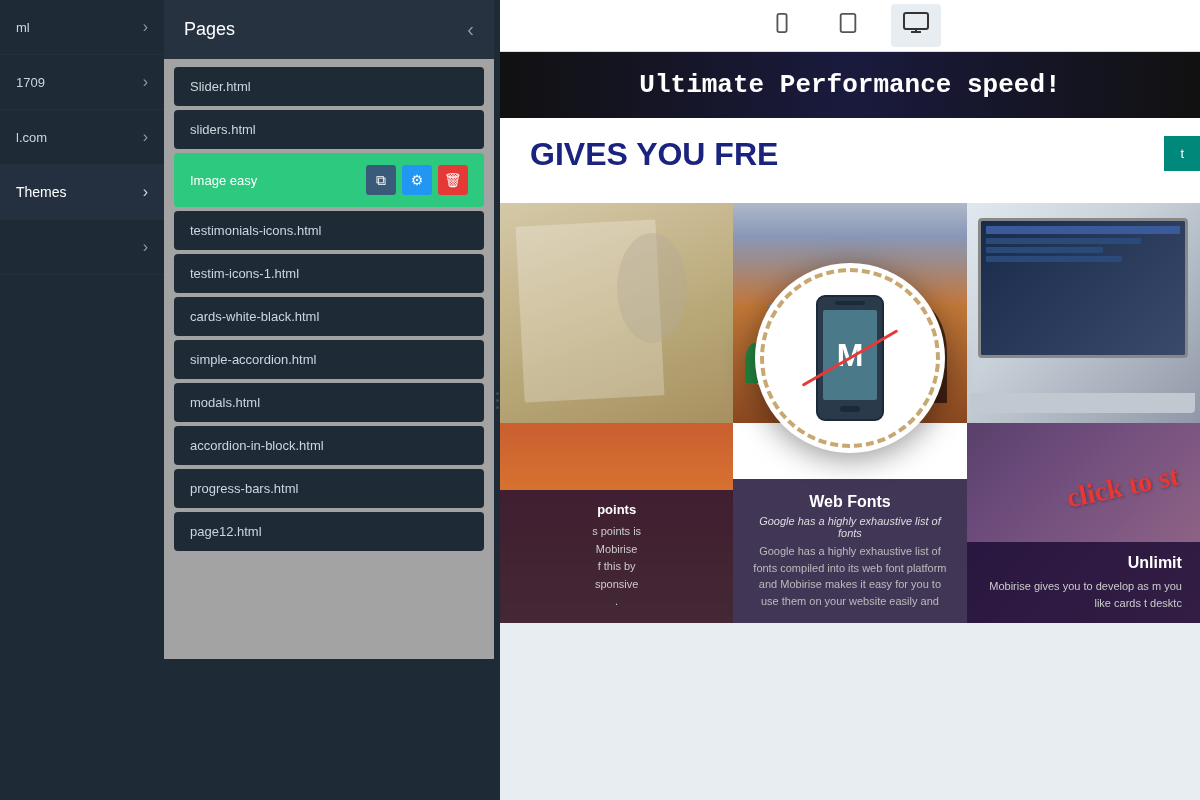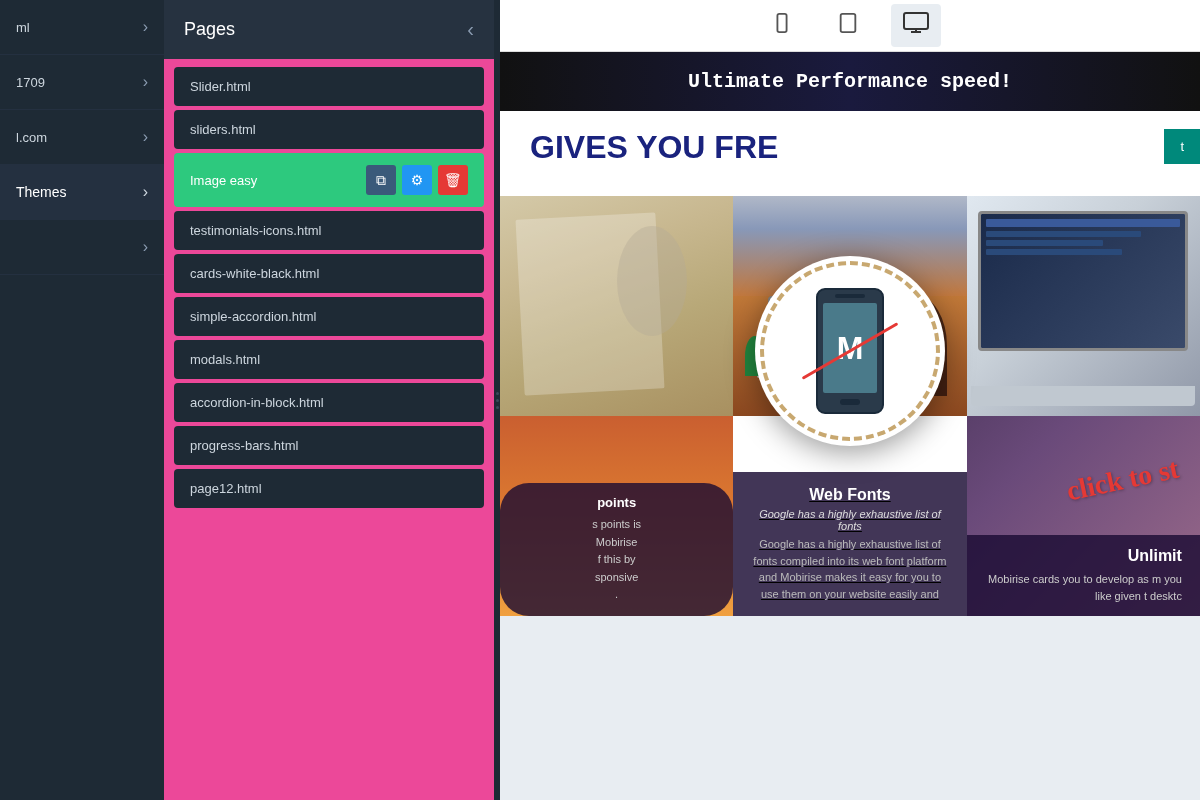--- a/index.html
+++ b/index.html
@@ -28,22 +28,22 @@
       color: #cdd6de;
     }
     .sidebar-item .chevron {
       color: #8a9bb0;
       font-size: 16px;
     }
 
     
     .pages-panel {
       width: 330px;
-      background: #ec4899;
-      height: 800px;
+      background: #a3a3a3;
+      height: 659px;
       display: flex;
       flex-direction: column;
       flex-shrink: 0;
     }
     .pages-header {
       display: flex;
       align-items: center;
       justify-content: space-between;
       padding: 18px 20px;
       background: #263240;
@@ -182,21 +182,21 @@
     }
 
     
     .top-banner {
       background: linear-gradient(90deg, #111 0%, #1a1a3e 50%, #111 100%);
       padding: 18px 30px;
       text-align: center;
     }
     .top-banner-text {
       font-family: 'Courier New', monospace;
-      font-size: 20px;
+      font-size: 26px;
       font-weight: bold;
       color: #fff;
     }
 
     .content-section {
       background: #fff;
       padding: 20px 30px 10px;
     }
     .content-gives {
       font-size: 30px;
@@ -229,21 +229,20 @@
       position: relative;
     }
     .center-content-overlay {
       position: absolute;
       bottom: 0;
       left: 0;
       right: 0;
       background: rgba(25,10,50,0.82);
       padding: 14px 16px;
       text-align: center;
-      text-decoration: underline;
     }
 
     
     .phone-overlay-circle {
       position: absolute;
       top: 60px;
       left: 50%;
       transform: translateX(-50%);
       width: 190px;
       height: 190px;
@@ -272,21 +271,20 @@
       position: absolute;
       bottom: 0;
       left: 0;
       right: 0;
     }
     .col-left-content {
       position: absolute;
       bottom: 0;
       left: 0;
       right: 0;
-      border-radius: 29px;
     }
 
     
     .click-text {
       position: absolute;
       bottom: 120px;
       right: 20px;
       font-family: cursive;
       font-size: 28px;
       color: #e53935;
@@ -342,20 +340,23 @@
       <div class="page-actions">
         <div class="action-btn copy">⧉</div>
         <div class="action-btn settings">⚙</div>
         <div class="action-btn delete">🗑</div>
       </div>
     </div>
     <div class="page-item">
       <span class="page-name">testimonials-icons.html</span>
     </div>
     <div class="page-item">
+      <span class="page-name">testim-icons-1.html</span>
+    </div>
+    <div class="page-item">
       <span class="page-name">cards-white-black.html</span>
     </div>
     <div class="page-item">
       <span class="page-name">simple-accordion.html</span>
     </div>
     <div class="page-item">
       <span class="page-name">modals.html</span>
     </div>
     <div class="page-item">
       <span class="page-name">accordion-in-block.html</span>
@@ -465,21 +466,21 @@
                   <div style="height:6px;background:#2a4a7a;border-radius:1px;margin-bottom:3px;width:80%;"></div>
                   <div style="height:6px;background:#2a4a7a;border-radius:1px;margin-bottom:3px;width:60%;"></div>
                   <div style="height:6px;background:#2a4a7a;border-radius:1px;width:70%;"></div>
                 </div>
               </div>
 
               <div style="position:absolute;bottom:10px;left:2%;width:96%;height:20px;background:#c0c8d0;border-radius:0 0 4px 4px;"></div>
             </div>
             <div class="col-right-content" style="background:rgba(25,10,50,0.80);padding:12px 18px;text-align:right;">
               <div style="color:#fff;font-size:16px;font-weight:700;">Unlimit</div>
-              <div style="color:#ccc;font-size:11px;line-height:1.5;margin-top:6px;">Mobirise cards you to develop as m you like given t desktc</div>
+              <div style="color:#ccc;font-size:11px;line-height:1.5;margin-top:6px;">Mobirise gives you to develop as m you like cards t desktc</div>
             </div>
           </div>
 
           <div class="phone-overlay-circle">
             <div class="dashed-ring"></div>
 
             <svg width="90" height="140" viewBox="0 0 90 140">
 
               <rect x="12" y="8" width="66" height="124" rx="8" ry="8" fill="#2a3a4a" stroke="#1a2a3a" stroke-width="2"></rect>
 

